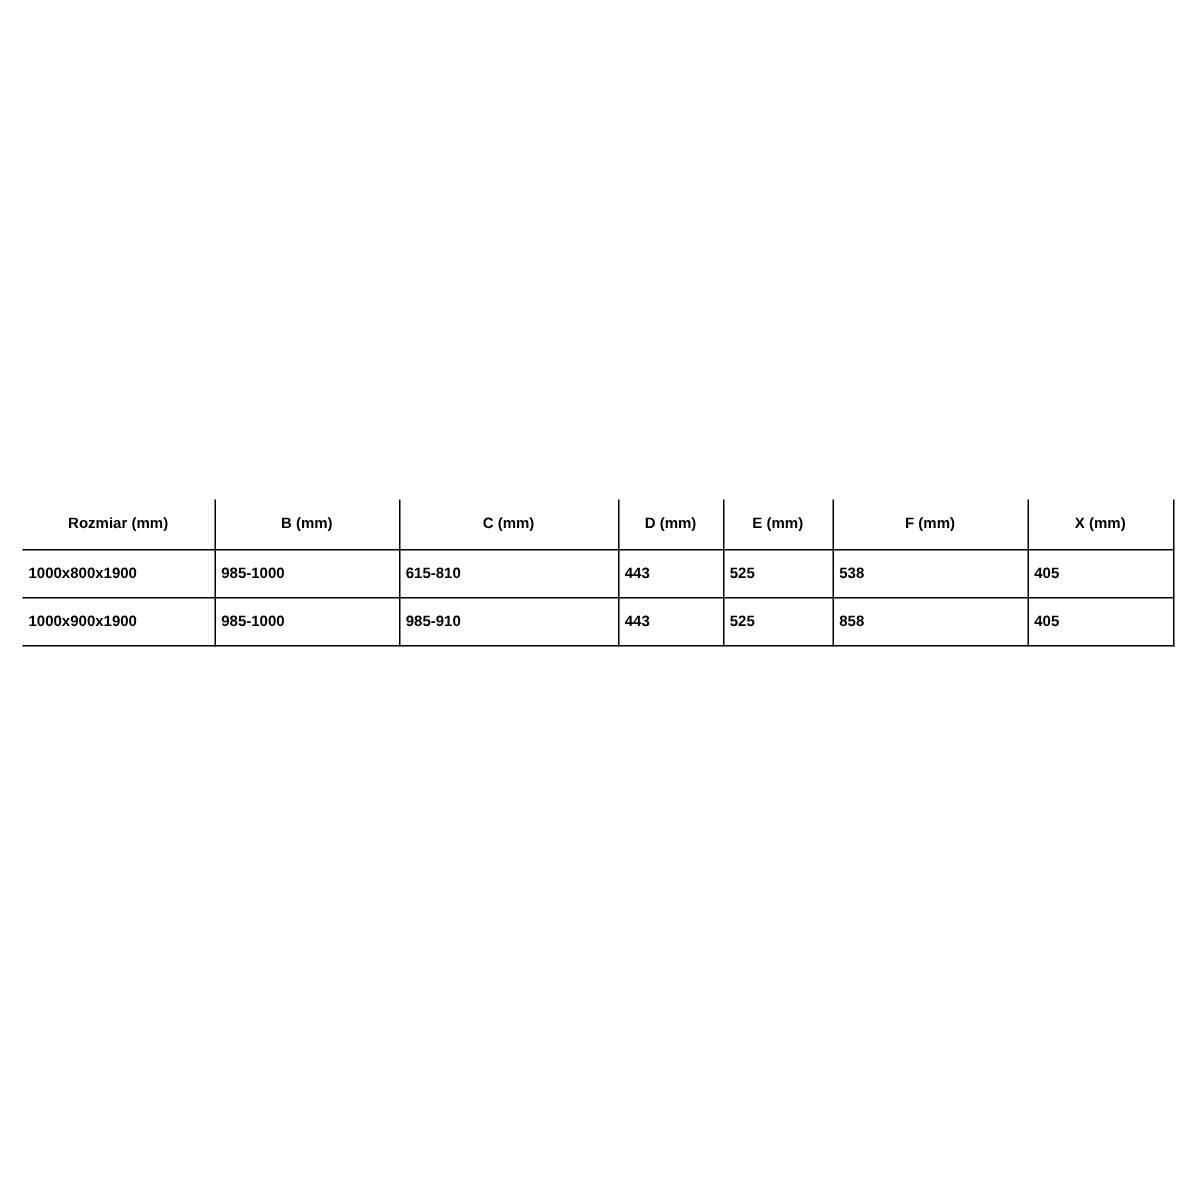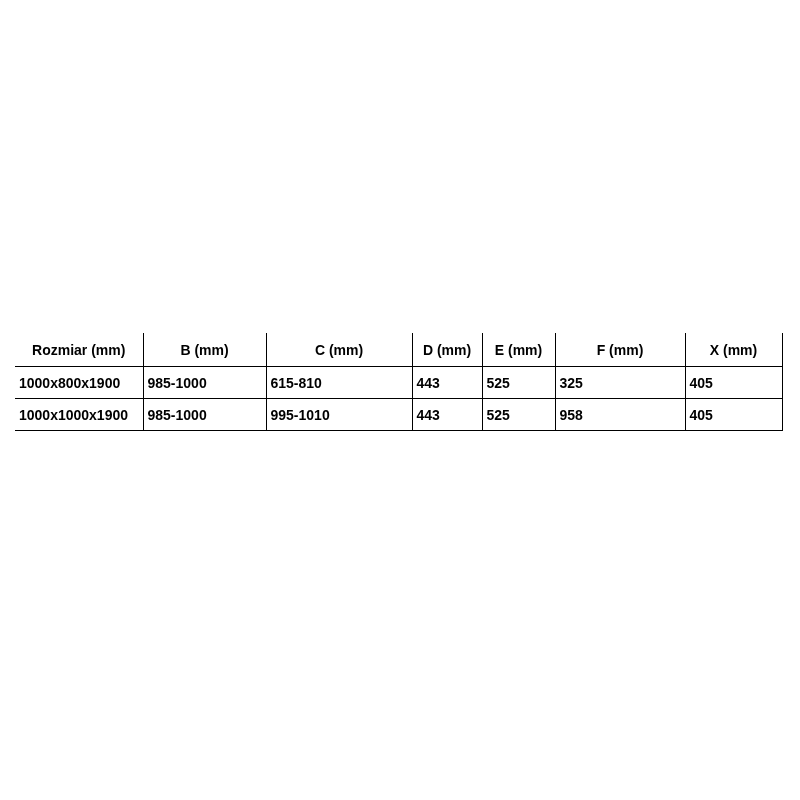--- a/index.html
+++ b/index.html
@@ -27,21 +27,21 @@
     border-collapse: collapse;
     table-layout: fixed;
     color: #000000;
     background: #ffffff;
   }
   .spec-table th,
   .spec-table td {
     border: 1px solid #000000;
     vertical-align: middle;
     padding: 0 4px;
-    font-size: 14px;
+    font-size: 10px;
     line-height: 1;
     white-space: nowrap;
     overflow: hidden;
   }
   
   .spec-table thead th {
     border-top: none;
     font-weight: bold;
     height: 33px;
   }
@@ -87,27 +87,27 @@
         <th>X (mm)</th>
       </tr>
     </thead>
     <tbody>
       <tr>
         <td>1000x800x1900</td>
         <td>985-1000</td>
         <td>615-810</td>
         <td>443</td>
         <td>525</td>
-        <td>325</td>
+        <td>538</td>
         <td>405</td>
       </tr>
       <tr>
-        <td>1000x1000x1900</td>
+        <td>1000x900x1900</td>
         <td>985-1000</td>
-        <td>995-1010</td>
+        <td>985-910</td>
         <td>443</td>
         <td>525</td>
-        <td>958</td>
+        <td>858</td>
         <td>405</td>
       </tr>
     </tbody>
   </table>
 </div>
 
 </body></html>

